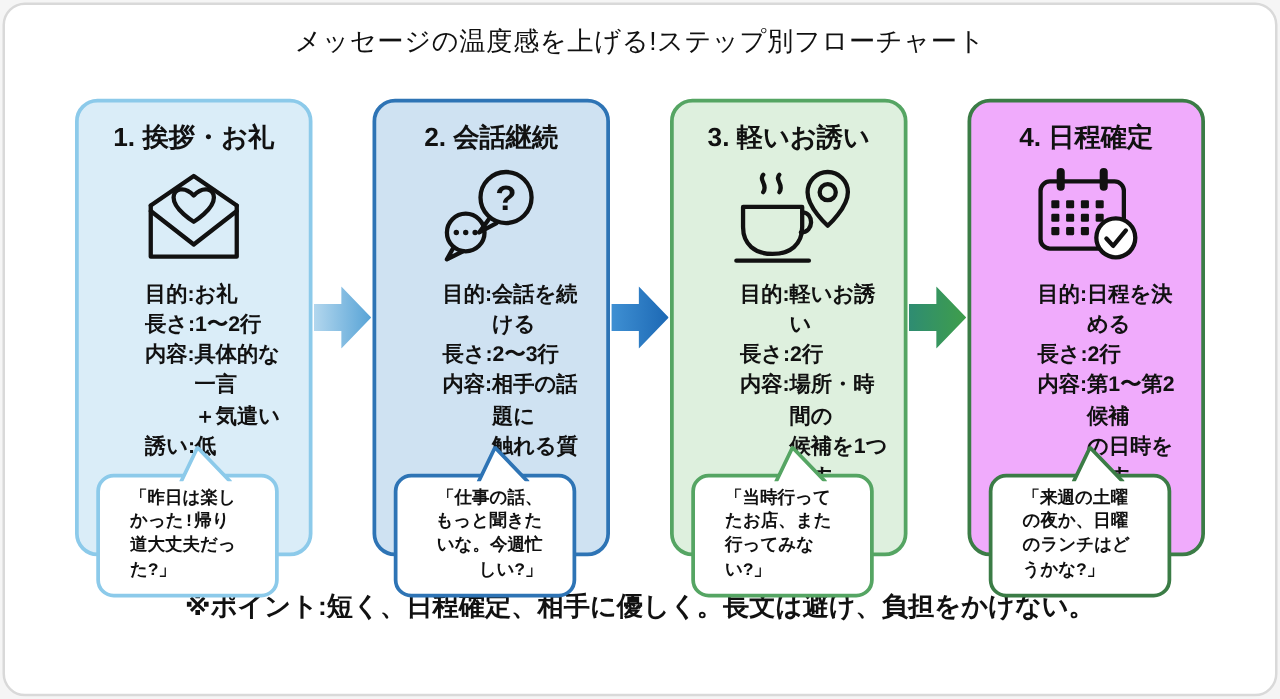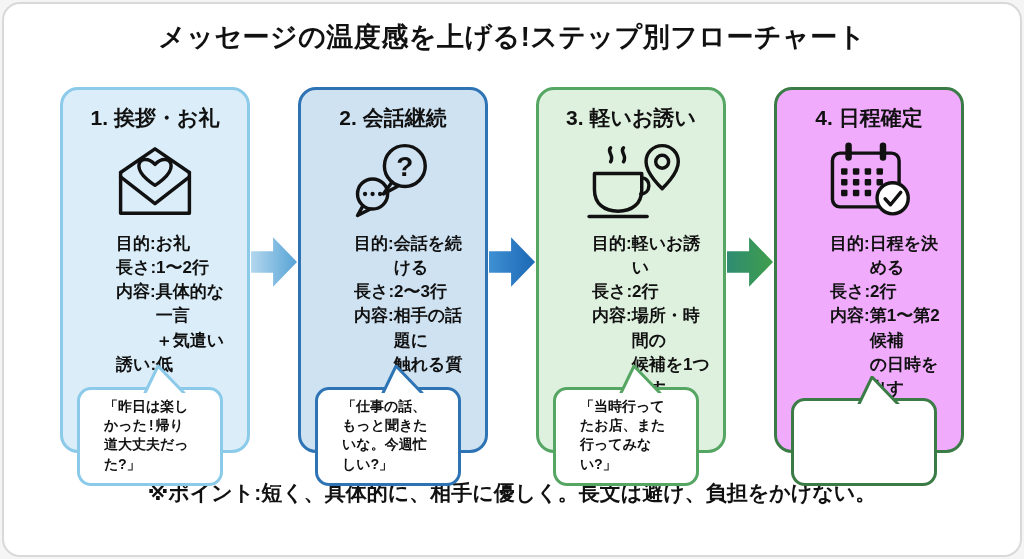--- a/index.html
+++ b/index.html
@@ -2,21 +2,21 @@
 <html><head>
 <meta charset="utf-8">
 <style>
   html,body { margin:0; padding:0; background:#f5f5f5; font-family:"Liberation Sans","DejaVu Sans",sans-serif; }
   .page {
     position:relative; width:1020px; height:555px; margin:2px auto;
     background:#ffffff; border:2px solid #d9d9d9; border-radius:18px;
     box-sizing:border-box; overflow:hidden; color:#111;
   }
   .title {
-    text-align:center; font-size:27px; font-weight:700; padding-top:15px;
+    text-align:center; font-size:21px; font-weight:400; padding-top:15px;
     letter-spacing:0.5px;
   }
   .flow {
     display:flex; justify-content:center; align-items:flex-start; margin-top:32px;
   }
   .card {
     position:relative; width:190px; height:366px; border-radius:18px;
     box-sizing:border-box; padding:10px 13px; border:3px solid;
   }
   .step1 .card, .card.step1 { background:#daedf8; border-color:#8ccaea; }
@@ -31,21 +31,21 @@
   .drow { display:flex; }
   .dlabel { white-space:nowrap; flex:none; }
   .dvalue { white-space:pre-line; }
 
   .bubble {
     position:absolute; left:14px; right:24px; bottom:-36px; min-height:88px;
     background:#fff; border:3px solid; border-radius:14px; padding:8px 24px;
     font-size:14px; font-weight:700; line-height:1.38; box-sizing:border-box;font-family:Liberation Mono, monospace;
   }
   .step1 .bubble { border-color:#8ccaea; }
-  .step2 .bubble { border-color:#2e74b5; }
+  .step2 .bubble { border-color:#2e74b5;text-align:right; }
   .step3 .bubble { border-color:#55a563; }
   .step4 .bubble { border-color:#3b7c46; }
 
   .tail { position:absolute; top:-25px; left:62px; width:46px; height:28px; }
   .tail .t-fill { fill:#fff; stroke:none; }
   .tail .t-stroke { fill:none; stroke-width:3; stroke-linecap:round; stroke-linejoin:round; }
   .step1 .t-stroke { stroke:#8ccaea; }
   .step2 .t-stroke { stroke:#2e74b5; }
   .step3 .t-stroke { stroke:#55a563; }
   .step4 .t-stroke { stroke:#3b7c46; }
@@ -239,20 +239,21 @@
         <div class="drow">
             <span class="dlabel">誘い:</span>
             <span class="dvalue">高</span>
           </div>
       </div>
       <div class="bubble">
         <svg class="tail" viewBox="0 0 46 28">
           <polygon class="t-fill" points="16,1 42,28 3,28"></polygon>
           <path class="t-stroke" d="M16,1 L3,28 M16,1 L42,28"></path>
         </svg>
+        <span>「来週の土曜の夜か、日曜のランチはどうかな?」</span>
       </div>
     </div>
 
   </div>
 
-  <div class="footnote">※ポイント:短く、具体的に、相手に優しく。長文は避け、負担をかけない。</div>
+  <div class="footnote">※ポイント:短く、日程確定、相手に優しく。長文は避け、負担をかけない。</div>
 
 </div>
 
 </body></html>

